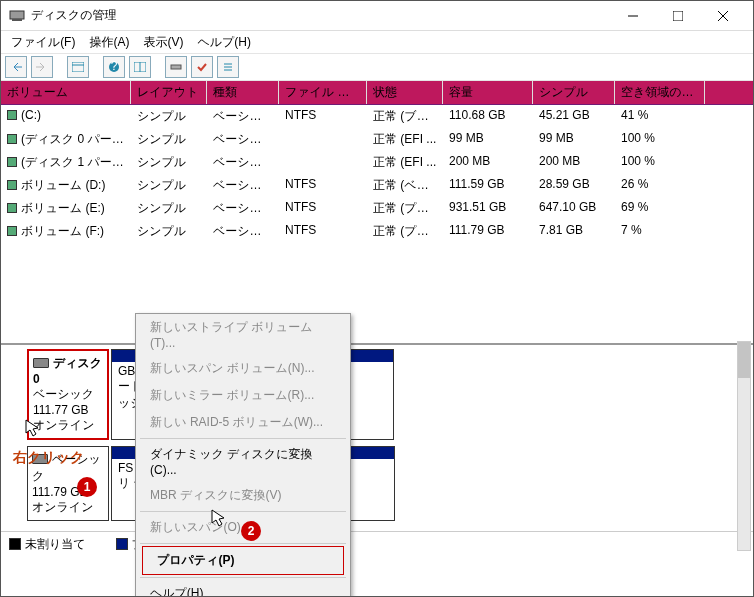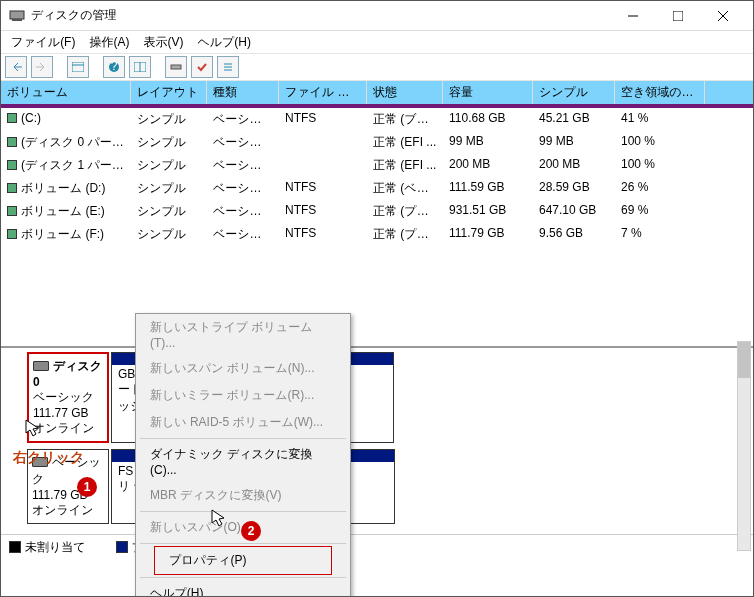--- a/index.html
+++ b/index.html
@@ -11,21 +11,21 @@
 .winbtn { width: 45px; height: 28px; display: flex; align-items: center; justify-content: center; }
 
 .menubar { display: flex; gap: 2px; padding: 2px 4px; height: 22px; align-items: center; }
 .menubar span { padding: 2px 6px; }
 
 .toolbar { display: flex; gap: 4px; padding: 2px 4px; height: 28px; align-items: center; border-top: 1px solid #e5e5e5; border-bottom: 1px solid #e5e5e5; }
 .tbtn { width: 22px; height: 22px; border: 1px solid #8ab; display: flex; align-items: center; justify-content: center; background: #f5f5f5; }
 .tsep { width: 6px; }
 
 .listview { overflow: auto; }
-.listhdr { display: flex; background: #7dd3fc; border-bottom: 4px solid #701a75; }
+.listhdr { display: flex; background: #be185d; border-bottom: 1px solid #701a75; }
 .listhdr div, .listrow div { padding: 3px 6px; white-space: nowrap; overflow: hidden; text-overflow: ellipsis; }
 .listhdr div { border-right: 1px solid #ddd; }
 .listrow { display: flex; }
 .c0 { width: 130px; } .c1 { width: 76px; } .c2 { width: 72px; }
 .c3 { width: 88px; } .c4 { width: 76px; } .c5 { width: 90px; }
 .c6 { width: 82px; } .c7 { width: 90px; }
 .vicon { display: inline-block; width: 10px; height: 10px; background: #5a7; border: 1px solid #333; margin-right: 4px; vertical-align: -1px; }
 
 .diskarea { border-top: 2px solid #999; padding: 4px 6px; position: relative; }
 .diskrow { display: flex; gap: 2px; margin-bottom: 6px; }
@@ -37,21 +37,21 @@
 .disktitle { font-weight: bold; }
 .hwicon { display: inline-block; width: 16px; height: 10px; background: #888; border: 1px solid #333; border-radius: 1px; margin-right: 4px; vertical-align: -1px; }
 
 .legend { display: flex; gap: 30px; padding: 4px 8px; border-top: 1px solid #ccc; align-items: center; text-align: center; }
 .sw { display: inline-block; width: 12px; height: 12px; border: 1px solid #333; margin-right: 4px; vertical-align: -2px; }
 
 .ctxmenu { position: absolute; left: 134px; top: 312px; width: 216px; background: #f0f0f0; border: 1px solid #999; box-shadow: 2px 2px 4px rgba(0,0,0,.3); z-index: 50; }
 .ctxmenu div { padding: 5px 14px; }
 .ctxmenu .disabled { color: #888; }
 .ctxmenu .sep { height: 1px; background: #ccc; margin: 2px 4px; padding: 0; }
-.ctxmenu .sel { border: 1px solid #c00; margin: 0 18px; }
+.ctxmenu .sel { border: 1px solid #c00; margin: 0 6px; font-weight: bold; }
 
 .badge { position: absolute; width: 20px; height: 20px; border-radius: 50%; background: #c00; color: #fff; display: flex; align-items: center; justify-content: center; font-weight: bold; z-index: 60; }
 .rclick { position: absolute; color: #c2410c; font-weight: bold; font-size: 14px; z-index: 60; }
 .cursor { position: absolute; z-index: 70; font-size: 16px; color: #000; }
 .scrollbar { position: absolute; right: 2px; top: 340px; width: 14px; height: 210px; background: #e8e8e8; border: 1px solid #ccc; }
 .scrollthumb { width: 100%; height: 36px; background: #c4c4c4; }
 </style>
 </head>
 <body>
 
@@ -206,21 +206,21 @@
         <div class="c6">647.10 GB</div>
         <div class="c7">69 %</div>
       </div>
       <div class="listrow">
         <div class="c0"><span class="vicon"></span>ボリューム (F:)</div>
         <div class="c1">シンプル</div>
         <div class="c2">ベーシック</div>
         <div class="c3">NTFS</div>
         <div class="c4">正常 (プラ...</div>
         <div class="c5">111.79 GB</div>
-        <div class="c6">9.56 GB</div>
+        <div class="c6">7.81 GB</div>
         <div class="c7">7 %</div>
       </div>
     </div>
   <div style="height:100px"></div>
 </div>
 
 <div class="diskarea">
   <div id="disks-host">
       <div class="diskrow">
         <div class="diskhdr sel"><span class="hwicon"></span><span class="disktitle">ディスク 0</span><br>ベーシック<br>111.77 GB<br>オンライン</div>

